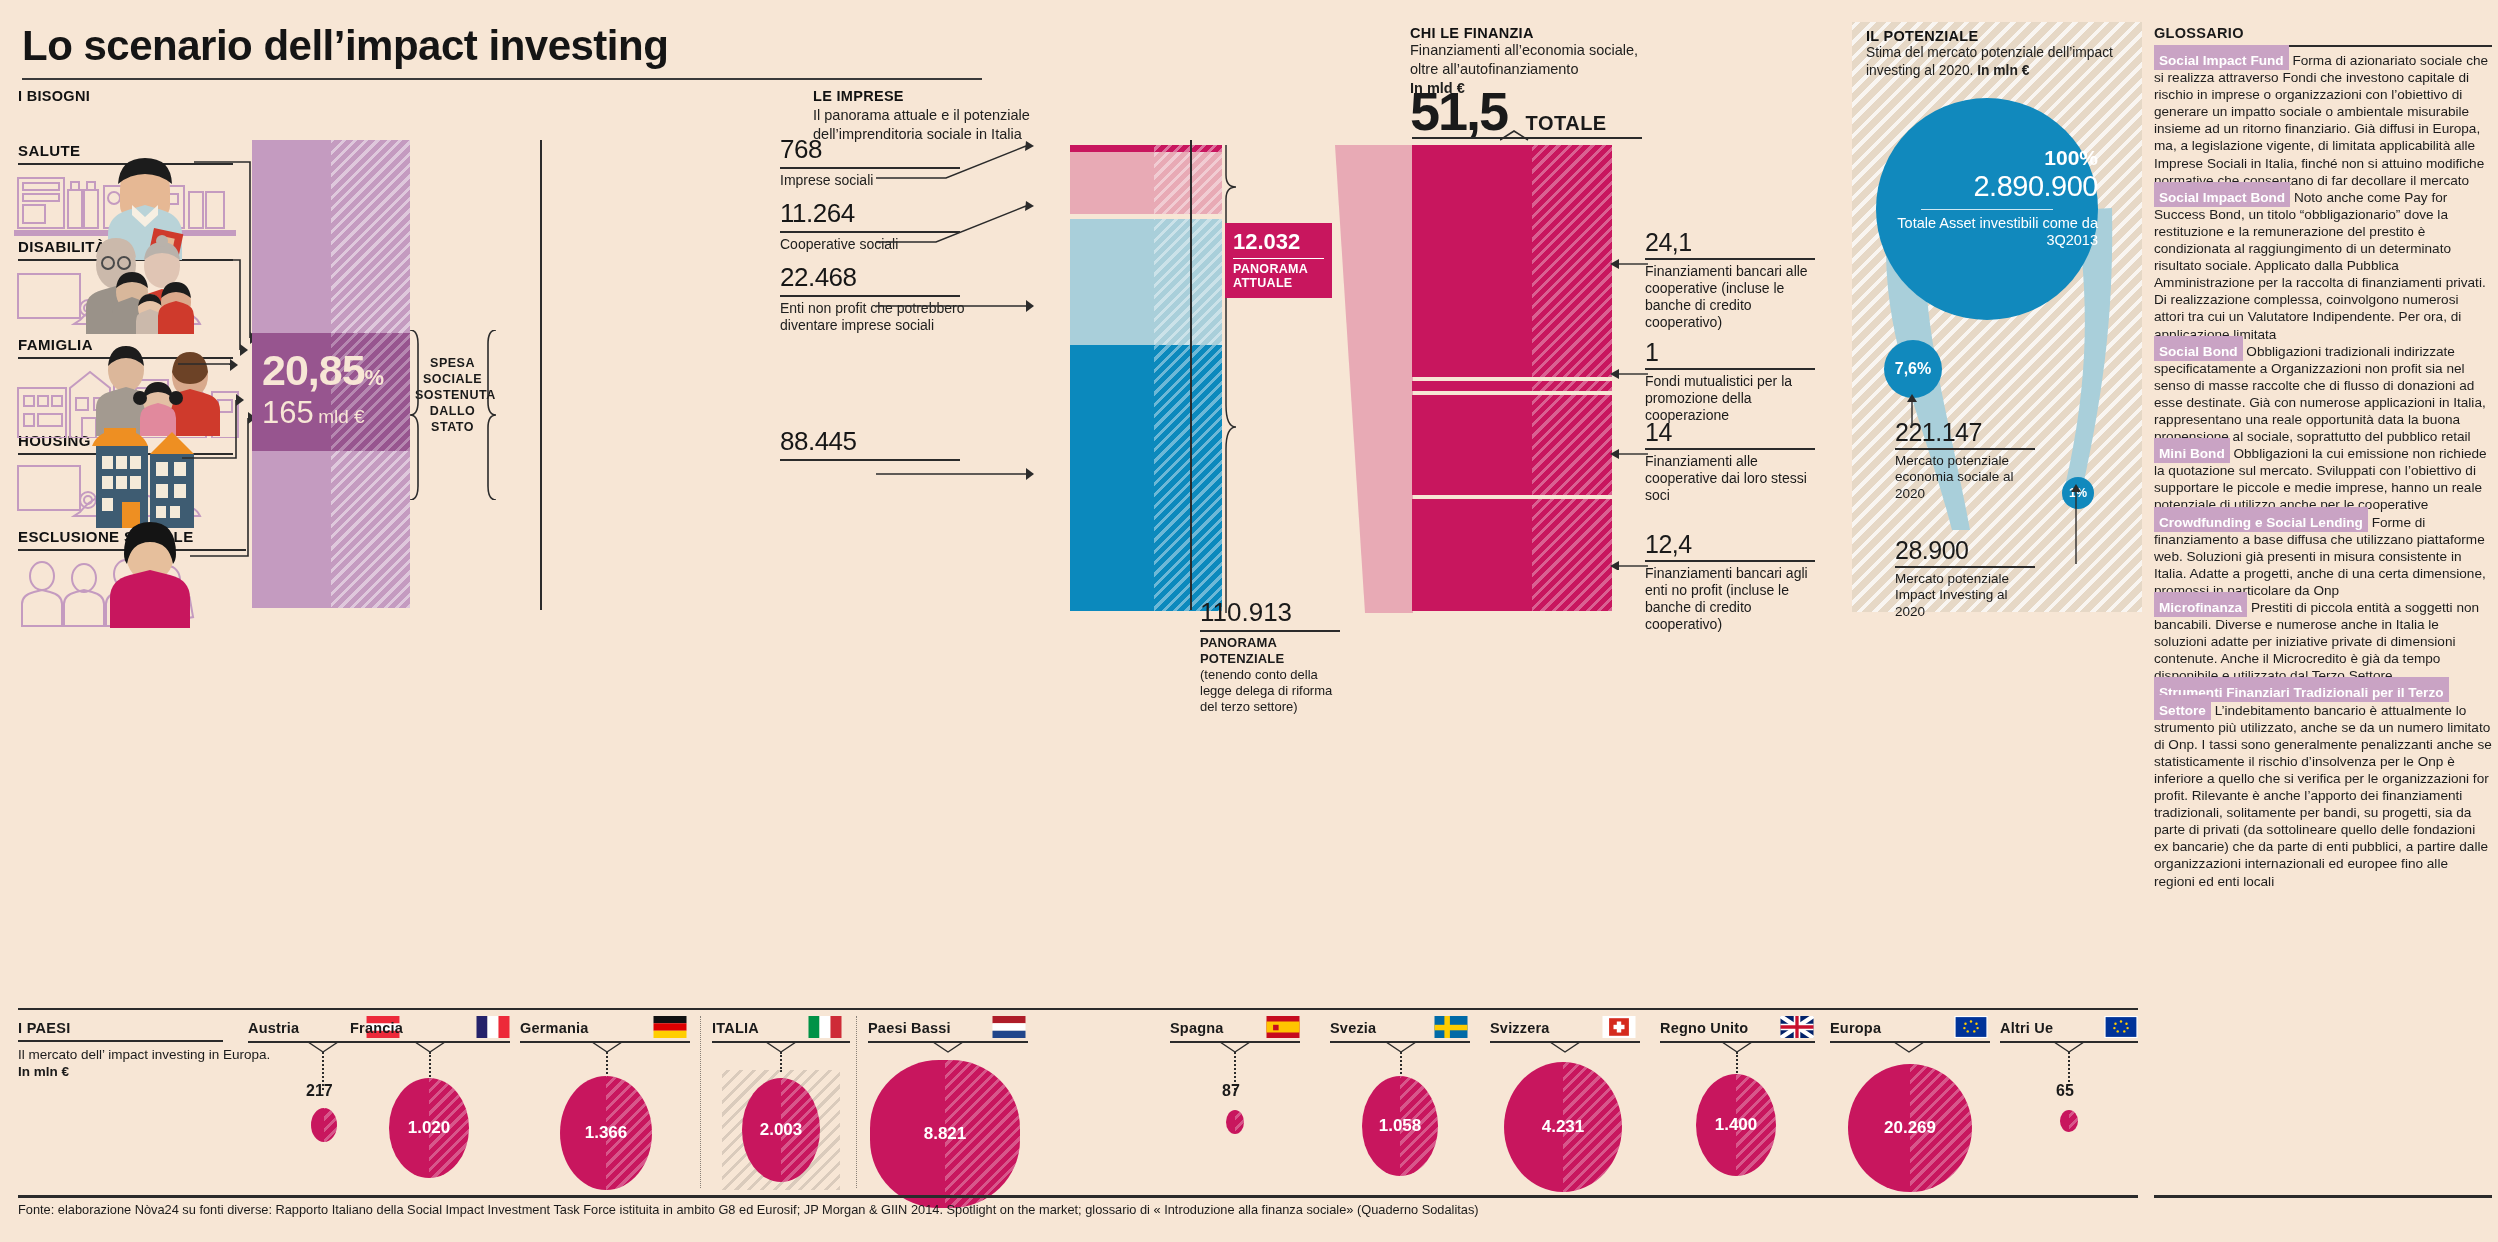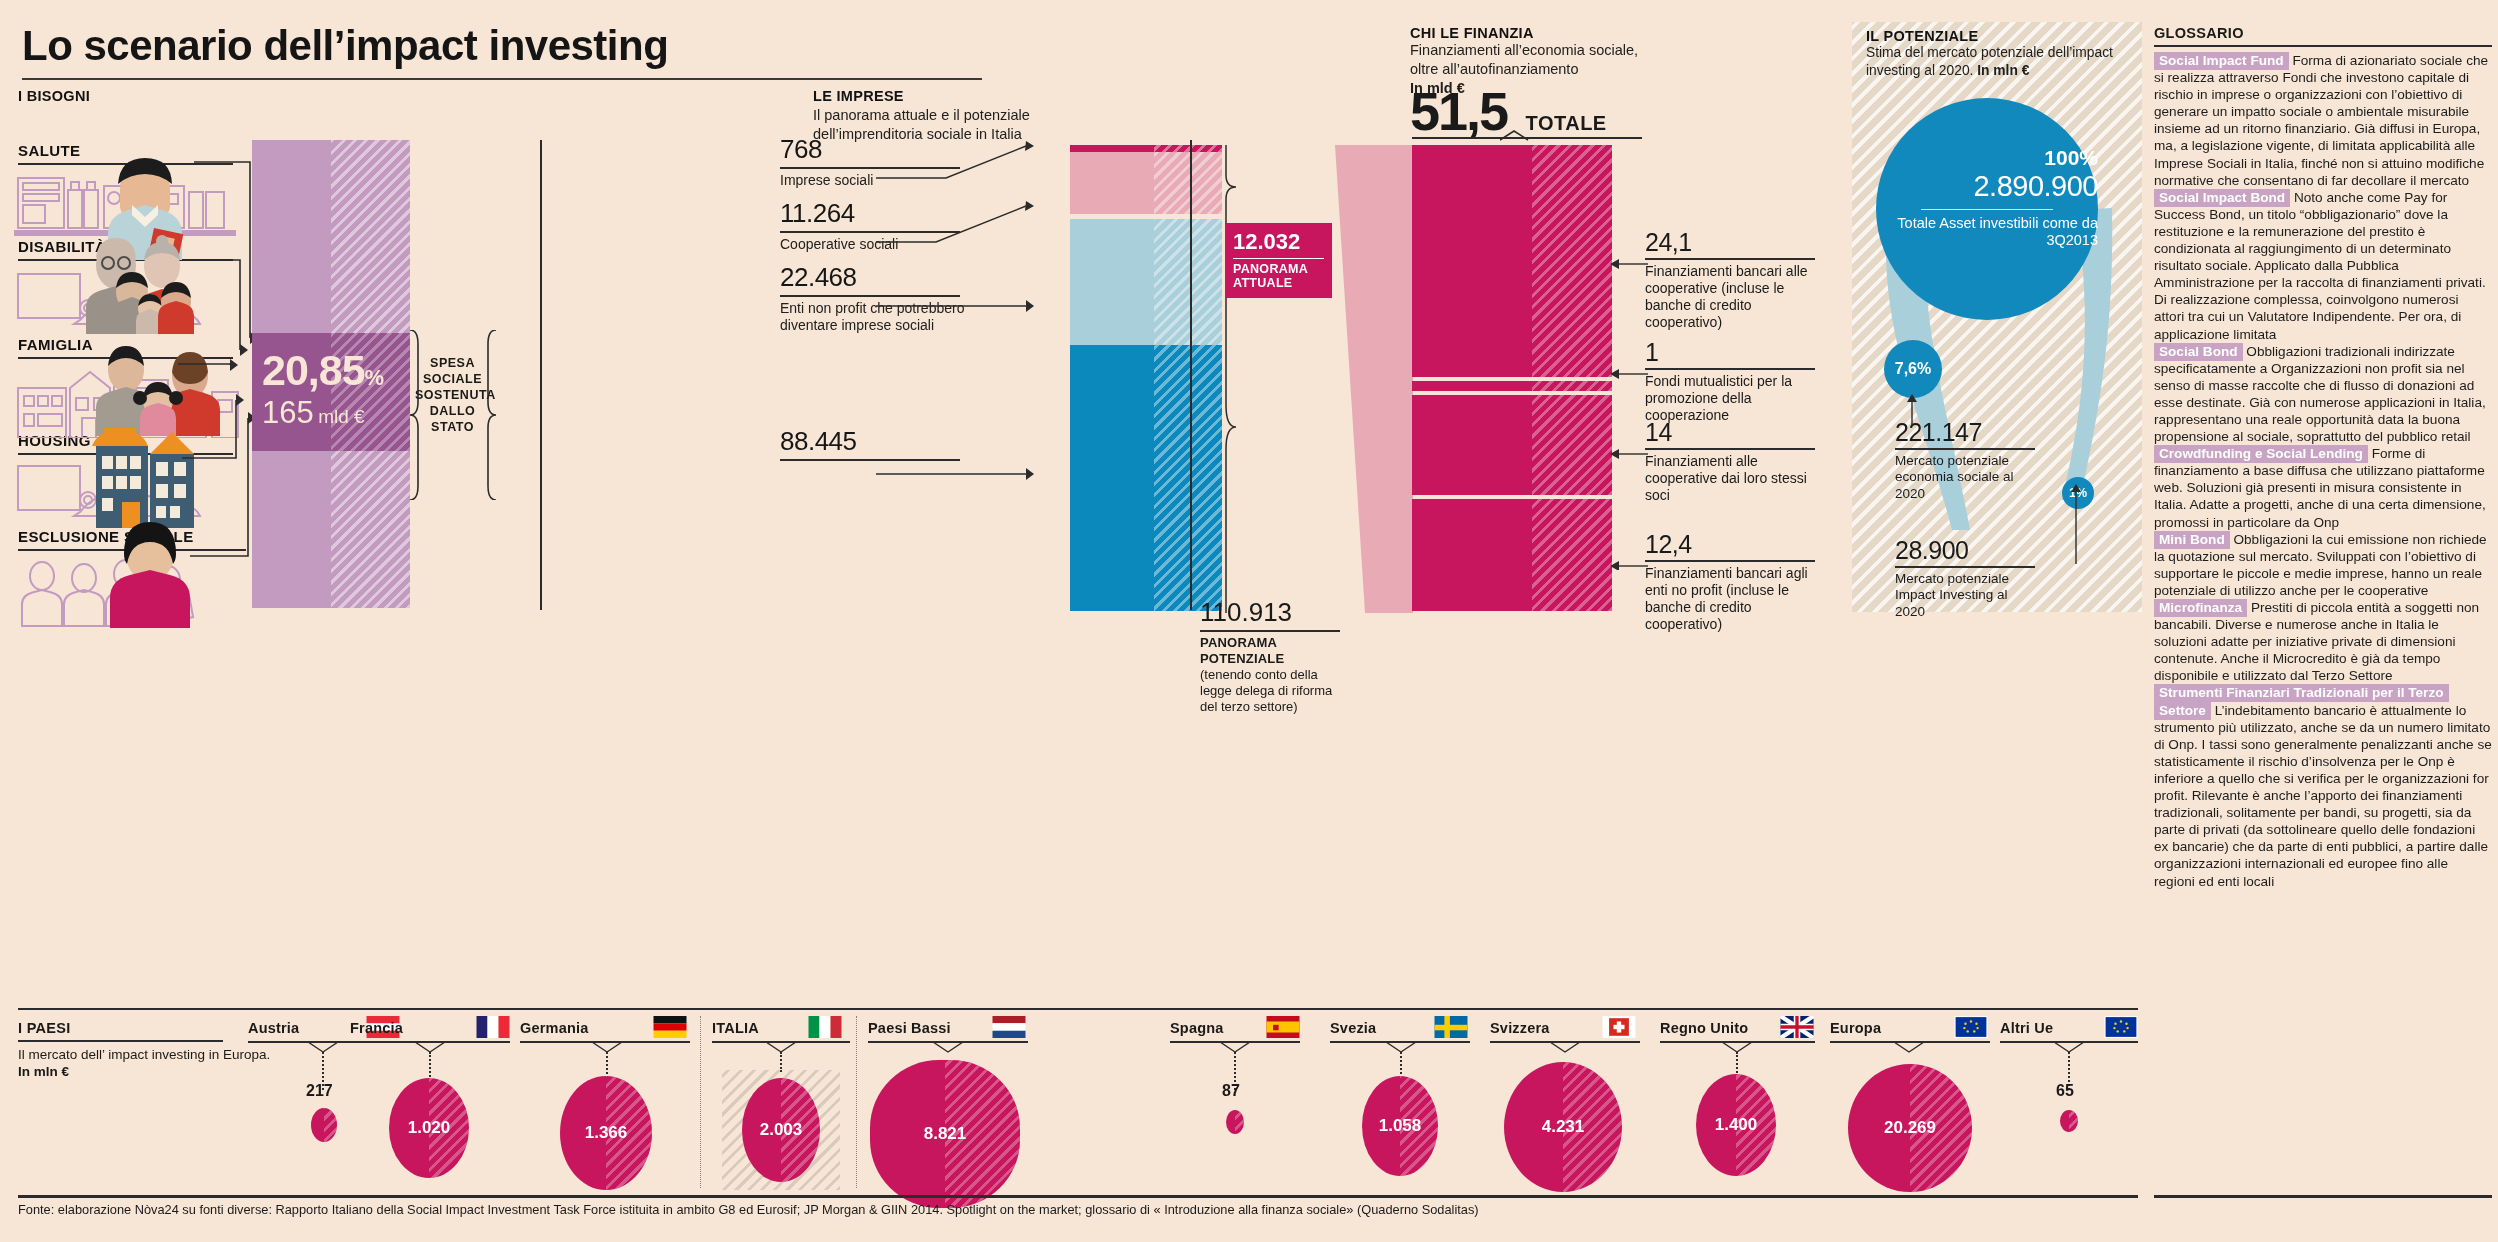--- a/index.html
+++ b/index.html
@@ -108,21 +108,21 @@
   .pot-lab { position:absolute; width:140px; }
   .pot-lab .n { font-size:25px; font-weight:300; letter-spacing:-0.5px; }
   .pot-lab .r { height:1.5px; background:#2b2b2b; margin:1px 0 3px 0; }
   .pot-lab .t { font-size:13.5px; line-height:16.5px; }
 
   
   #gloss { left:2154px; top:25px; width:338px; }
   #gloss h3 { font-size:14.5px; font-weight:bold; letter-spacing:.3px; }
   #gloss-rule { height:2px; background:#2b2b2b; margin:4px 0 5px 0; }
   #gloss p { font-size:13.6px; line-height:17.1px; color:#1d1d1d; text-align:left; }
-  .term { background:#c9a3c4; color:#fff; font-weight:bold; padding:1px 5px 2px 5px; box-decoration-break:clone; -webkit-box-decoration-break:clone; }
+  .term { background:#c9a3c4; color:#fff; font-weight:bold; padding:8px 5px 2px 5px; box-decoration-break:clone; -webkit-box-decoration-break:clone; }
   #gloss-bottomrule { position:absolute; left:2154px; top:1195px; width:338px; height:2.5px; background:#2b2b2b; }
 
   
   #paesi-top { position:absolute; left:18px; top:1008px; width:2120px; height:2px; background:#2b2b2b; }
   #paesi-bottom { position:absolute; left:18px; top:1195px; width:2120px; height:2.5px; background:#2b2b2b; }
   #paesi-title { left:18px; top:1020px; }
   #paesi-title .h { font-size:14.5px; font-weight:bold; letter-spacing:.3px; }
   #paesi-title .rule { width:205px; height:1.5px; background:#2b2b2b; margin:4px 0 4px 0; }
   #paesi-title .s { font-size:13.5px; line-height:17px; }
   #paesi-title .s b { font-weight:bold; }
@@ -546,22 +546,22 @@
       <polygon points="185,98 190,90 195,98"></polygon>
     </g>
 </svg>
 
 <div class="abs" id="gloss">
   <h3>GLOSSARIO</h3>
   <div id="gloss-rule"></div>
   <p><span class="term">Social Impact Fund</span> <span>Forma di azionariato sociale che si realizza attraverso Fondi che investono capitale di rischio in imprese o organizzazioni con l’obiettivo di generare un impatto sociale o ambientale misurabile insieme ad un ritorno finanziario. Già diffusi in Europa, ma, a legislazione vigente, di limitata applicabilità alle Imprese Sociali in Italia, finché non si attuino modifiche normative che consentano di far decollare il mercato</span></p>
   <p><span class="term">Social Impact Bond</span> <span>Noto anche come Pay for Success Bond, un titolo “obbligazionario” dove la restituzione e la remunerazione del prestito è condizionata al raggiungimento di un determinato risultato sociale. Applicato dalla Pubblica Amministrazione per la raccolta di finanziamenti privati. Di realizzazione complessa, coinvolgono numerosi attori tra cui un Valutatore Indipendente. Per ora, di applicazione limitata</span></p>
   <p><span class="term">Social Bond</span> <span>Obbligazioni tradizionali indirizzate specificatamente a Organizzazioni non profit sia nel senso di masse raccolte che di flusso di donazioni ad esse destinate. Già con numerose applicazioni in Italia, rappresentano una reale opportunità data la buona propensione al sociale, soprattutto del pubblico retail</span></p>
+  <p><span class="term">Mini Bond</span> <span>Obbligazioni la cui emissione non richiede la quotazione sul mercato. Sviluppati con l’obiettivo di supportare le piccole e medie imprese, hanno un reale potenziale di utilizzo anche per le cooperative</span></p>
   <p><span class="term">Crowdfunding e Social Lending</span> <span>Forme di finanziamento a base diffusa che utilizzano piattaforme web. Soluzioni già presenti in misura consistente in Italia. Adatte a progetti, anche di una certa dimensione, promossi in particolare da Onp</span></p>
-  <p><span class="term">Mini Bond</span> <span>Obbligazioni la cui emissione non richiede la quotazione sul mercato. Sviluppati con l’obiettivo di supportare le piccole e medie imprese, hanno un reale potenziale di utilizzo anche per le cooperative</span></p>
   <p><span class="term">Microfinanza</span> <span>Prestiti di piccola entità a soggetti non bancabili. Diverse e numerose anche in Italia le soluzioni adatte per iniziative private di dimensioni contenute. Anche il Microcredito è già da tempo disponibile e utilizzato dal Terzo Settore</span></p>
   <p><span class="term">Strumenti Finanziari Tradizionali per il Terzo Settore</span> <span>L’indebitamento bancario è attualmente lo strumento più utilizzato, anche se da un numero limitato di Onp. I tassi sono generalmente penalizzanti anche se statisticamente il rischio d’insolvenza per le Onp è inferiore a quello che si verifica per le organizzazioni for profit. Rilevante è anche l’apporto dei finanziamenti tradizionali, solitamente per bandi, su progetti, sia da parte di privati (da sottolineare quello delle fondazioni ex bancarie) che da parte di enti pubblici, a partire dalle organizzazioni internazionali ed europee fino alle regioni ed enti locali</span></p>
 </div>
 <div id="gloss-bottomrule"></div>
 
 <div id="paesi-top"></div>
 <div class="abs" id="paesi-title">
   <div class="h">I PAESI</div>
   <div class="rule"></div>
   <div class="s"><span>Il mercato dell’ impact investing in Europa.</span><br><b>In mln €</b></div>

